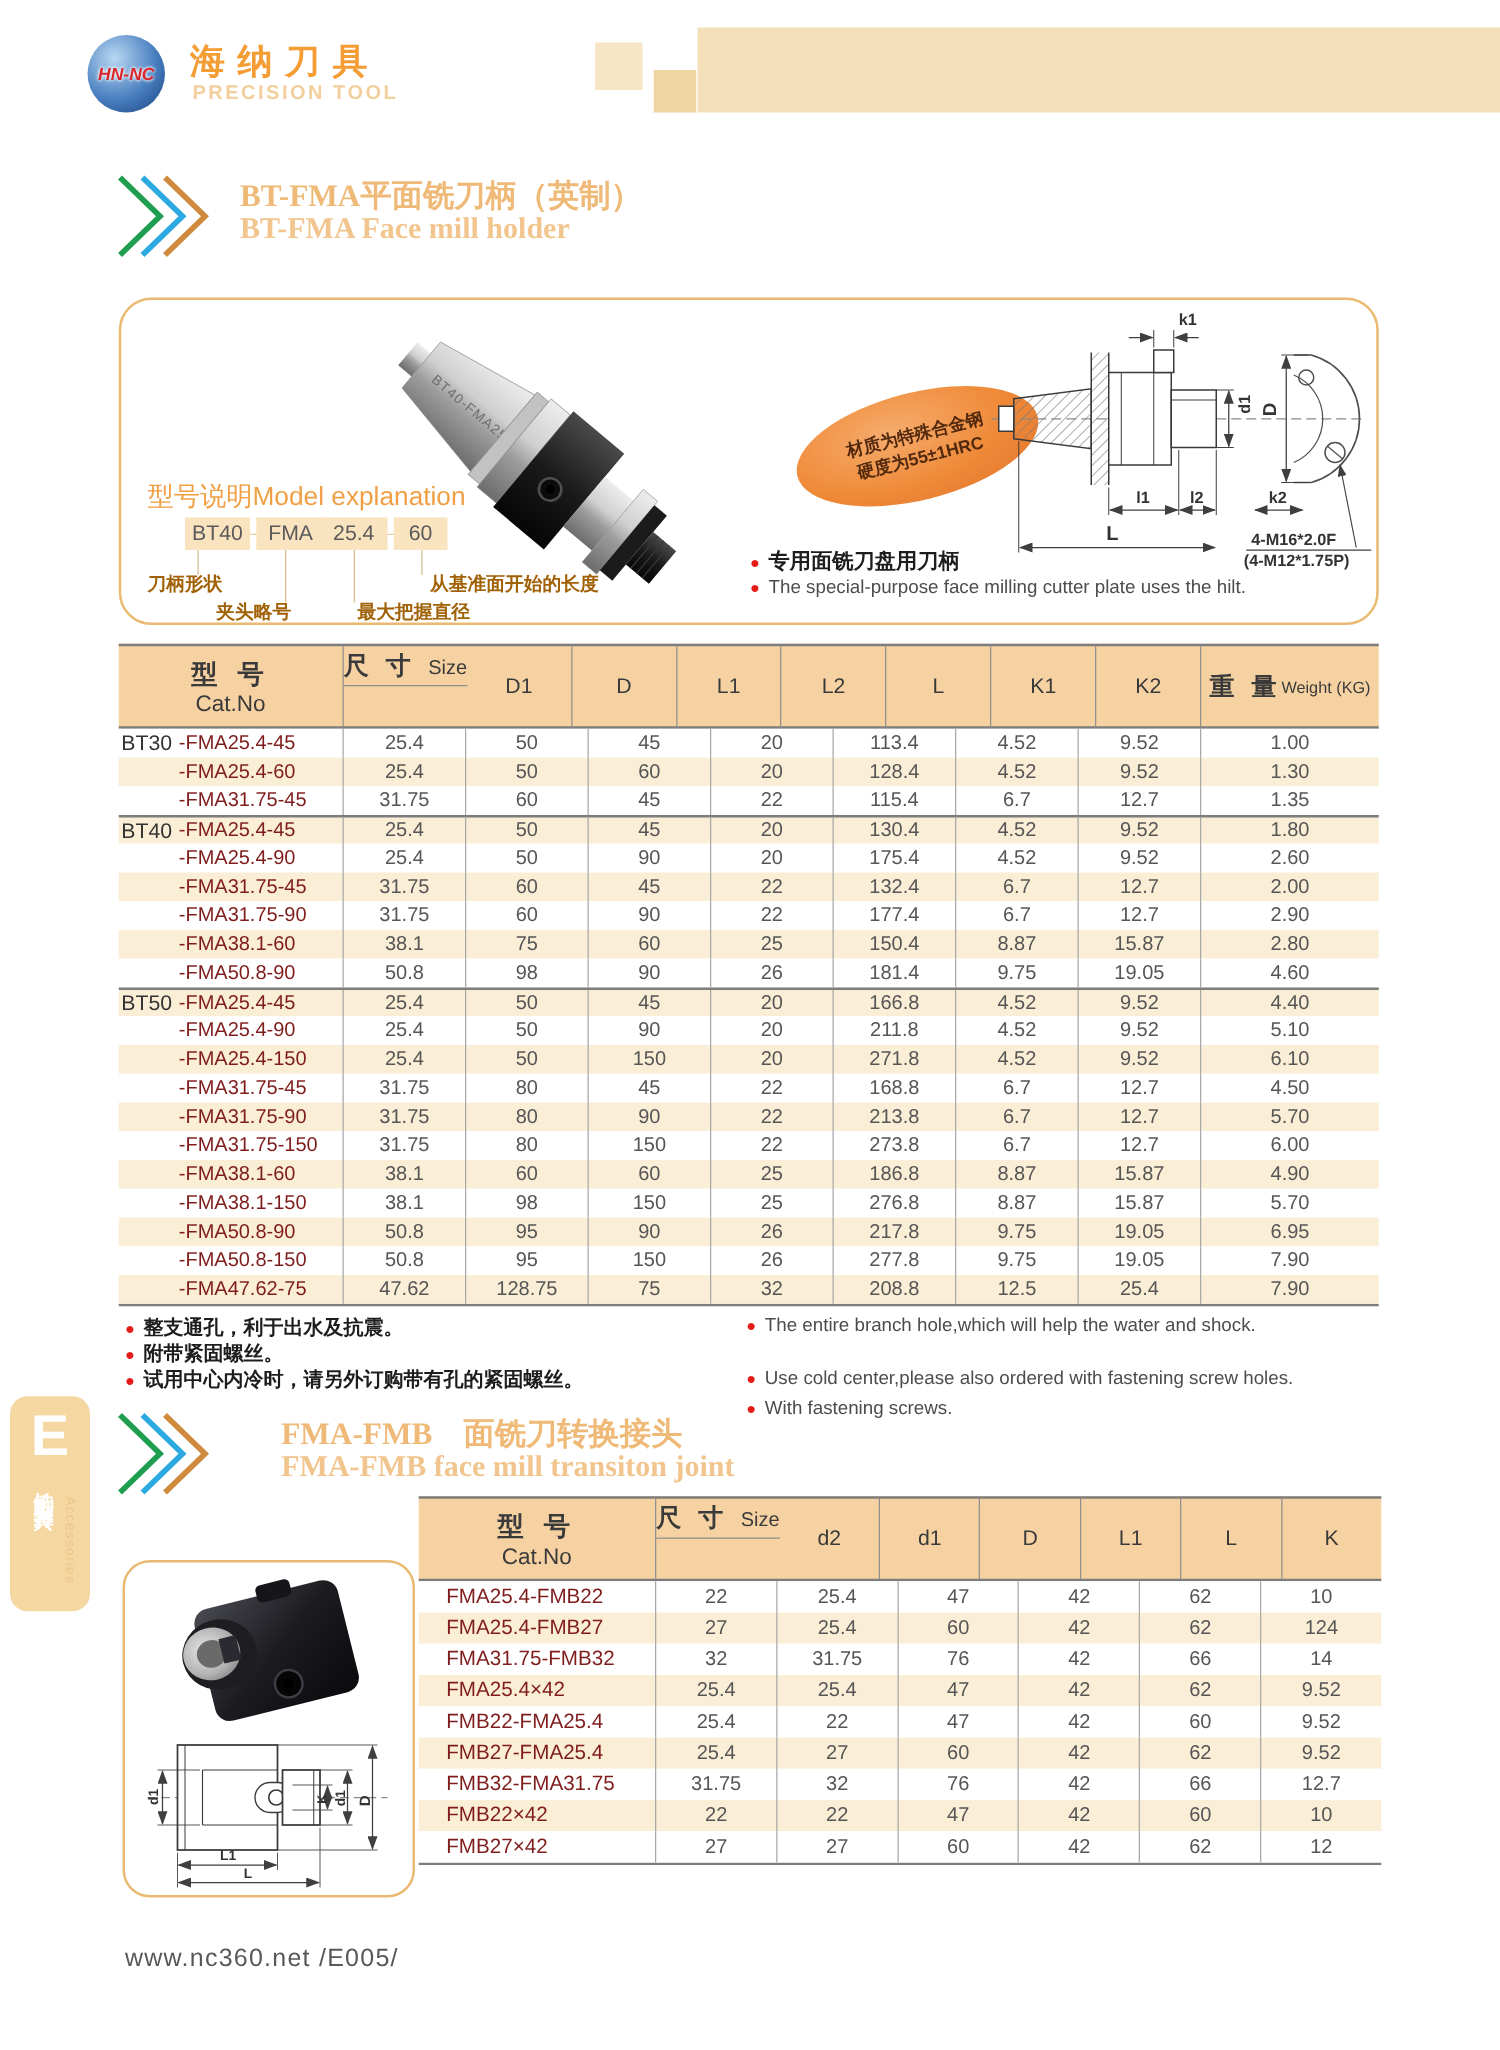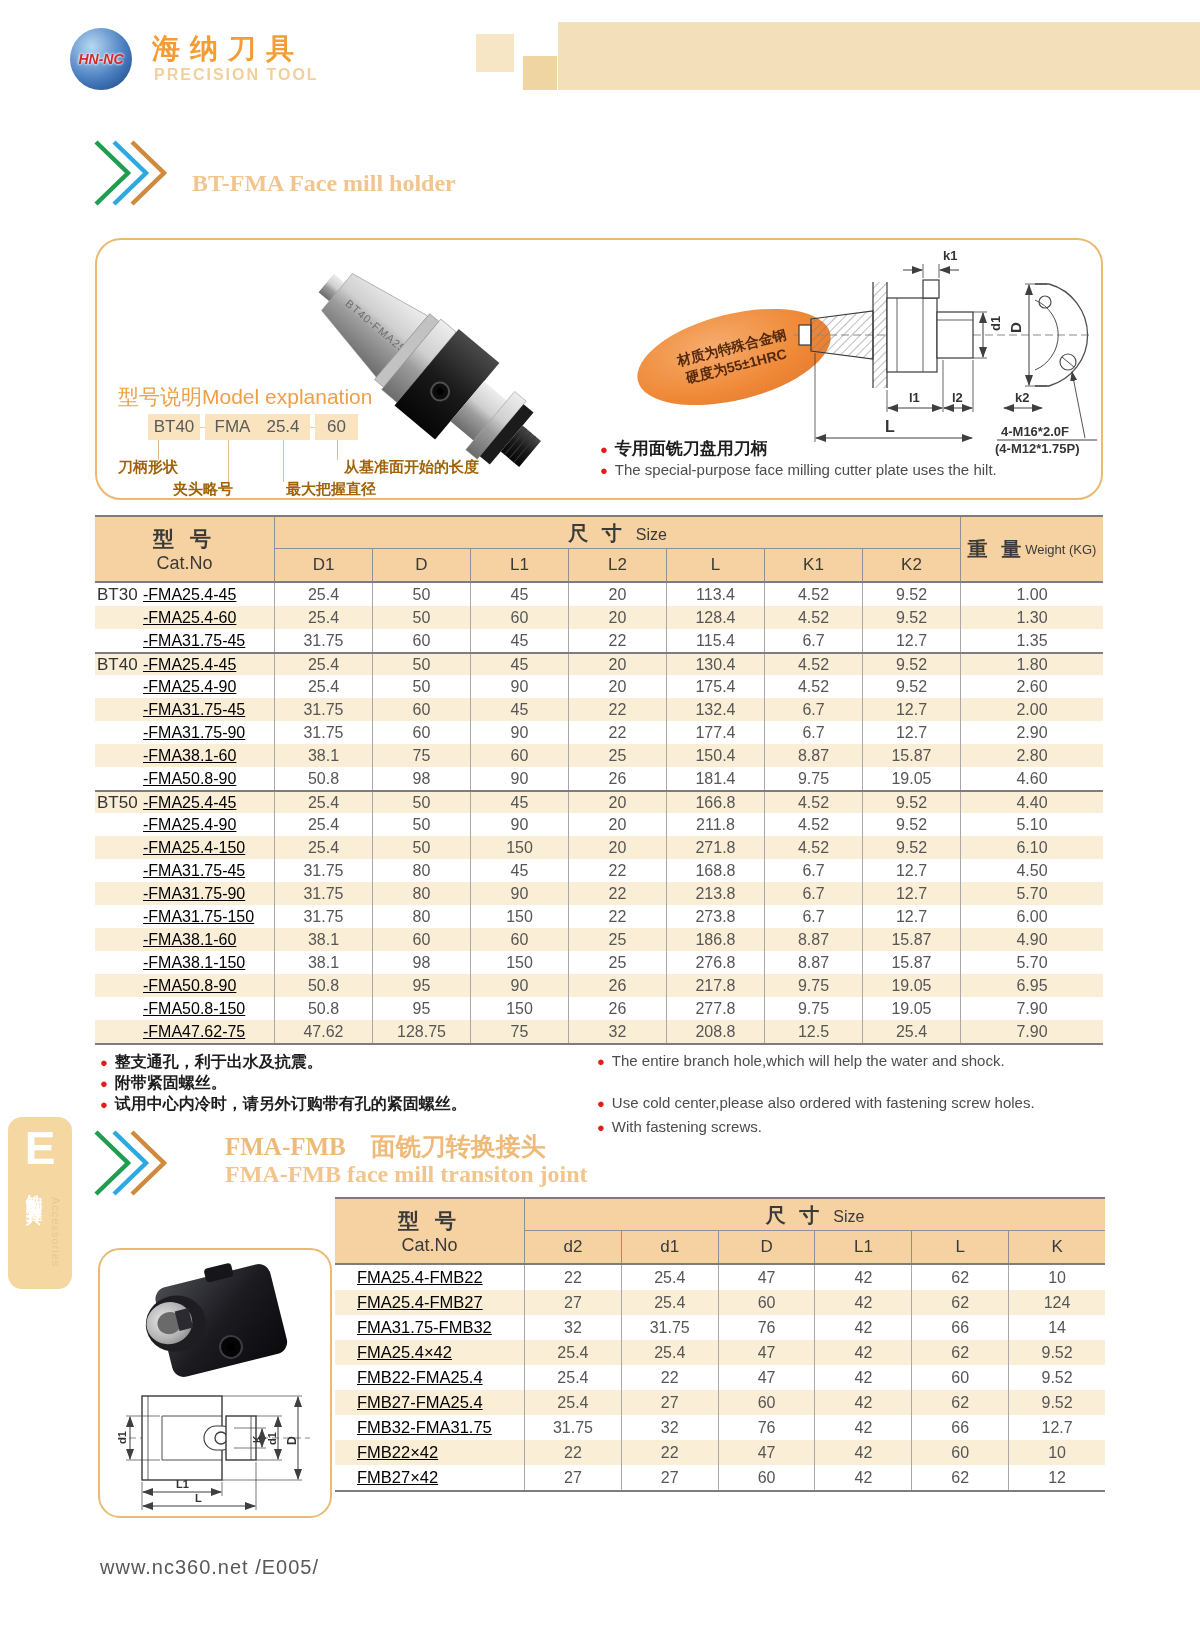--- a/index.html
+++ b/index.html
@@ -37,37 +37,37 @@
   .bullet-line { white-space:nowrap; }
   .dot { color:#e41b17; margin-right:7px; font-size:13px; }
   .b-cn { font-size:17px; font-weight:bold; color:#1d1d1d; }
   .b-en { font-size:15px; color:#4c4c4c; }
 
   
   .thead { display:flex; border-top:2px solid #7d7d7d; border-bottom:2px solid #7d7d7d; background:#f6d2a2; }
   .th-cat { border-right:1px solid #909090; display:flex; flex-direction:column; align-items:center; justify-content:center; }
   .th-cat .cn { font-size:21px; font-weight:bold; color:#3a3a3a; letter-spacing:5px; }
   .th-cat .en { font-size:18px; color:#3a3a3a; }
-  .th-mid { border-right:1px solid #909090; display:flex; flex-direction:column; }
+  .th-mid { border-right:1px solid #909090; display:flex; flex-direction:row; }
   .th-size { height:32px; border-bottom:1px solid #909090; text-align:center; line-height:32px; }
   .th-size .cn { font-size:20px; font-weight:bold; color:#3a3a3a; letter-spacing:4px; }
   .th-size .en { font-size:16px; color:#3a3a3a; margin-left:10px; }
   .th-cols { display:flex; flex:1; }
   .th-col { flex:1; border-right:1px solid #909090; text-align:center; font-size:17px; color:#3a3a3a; display:flex; align-items:center; justify-content:center; }
   .th-col:last-child { border-right:none; }
   .th-w { display:flex; flex-direction:row; align-items:center; justify-content:center; }
   .th-w .cn { font-size:20px; font-weight:bold; color:#3a3a3a; letter-spacing:4px; }
   .th-w .en { font-size:13px; color:#3a3a3a; }
   .tbody { border-bottom:2px solid #7d7d7d; }
   .trow { display:flex; background:#fff; }
   .trow.alt { background:#fbeed6; }
   .trow.gstart { border-top:2px solid #7d7d7d; }
   .c-cat { border-right:1px solid #a8a8a8; display:flex; align-items:center; }
   .c-cat .grp { width:46px; font-size:17px; color:#333; }
-  .c-cat .nm { font-size:16px; color:#000000; white-space:nowrap;text-decoration:underline; }
+  .c-cat .nm { font-size:16px; color:#7f1d1d; white-space:nowrap; }
   .c-v { border-right:1px solid #a8a8a8; text-align:center; font-size:16px; color:#565656;
          display:flex; align-items:center; justify-content:center; }
   .c-last { border-right:none; }
 
   #table1 { left:95px; top:515px; width:1008px; }
   #table1 .th-cat, #table1 .c-cat { width:180px; }
   #table1 .th-mid { width:686px; }
   #table1 .th-w, #table1 .c-w { width:142px; }
   #table1 .thead { height:68px; }
   #table1 .trow { height:23px; }
@@ -107,20 +107,21 @@
   <div class="abs brand-en">PRECISION TOOL</div>
   <div class="abs dec" style="left:476px; top:34px; width:38px; height:38px; background:#f7e6c6;"></div>
   <div class="abs dec" style="left:523px; top:56px; width:34px; height:34px; background:#eed5a2;"></div>
   <div class="abs dec" style="left:558px; top:22px; width:642px; height:68px;"></div>
 
   <svg class="abs" style="left:92px; top:138px;" width="82" height="70" viewBox="0 0 82 70">
     <polyline points="4,4 36,35 4,66" fill="none" stroke="#1f9e50" stroke-width="4.5"></polyline>
     <polyline points="22,4 54,35 22,66" fill="none" stroke="#2da9e1" stroke-width="4.5"></polyline>
     <polyline points="40,4 72,35 40,66" fill="none" stroke="#cf8a3e" stroke-width="4.5"></polyline>
   </svg>
+  <div class="abs sec-cn" style="left:192px; top:140px;">BT-FMA平面铣刀柄（英制）</div>
   <div class="abs sec-en" style="left:192px; top:170px;">BT-FMA   Face mill holder</div>
 
   <div class="abs rbox" style="left:95px; top:238px; width:1008px; height:262px;"></div>
 
   <div class="abs model-heading">型号说明Model explanation</div>
 
   <div class="abs hline" style="left:150px; top:427px; width:206px;"></div>
   <div class="abs seg" style="left:148px; top:414px; width:52px;">BT40</div>
   <div class="abs seg" style="left:205px; top:414px; width:55px;text-align:center;">FMA</div>
   <div class="abs seg" style="left:256px; top:414px; width:54px;">25.4</div>

